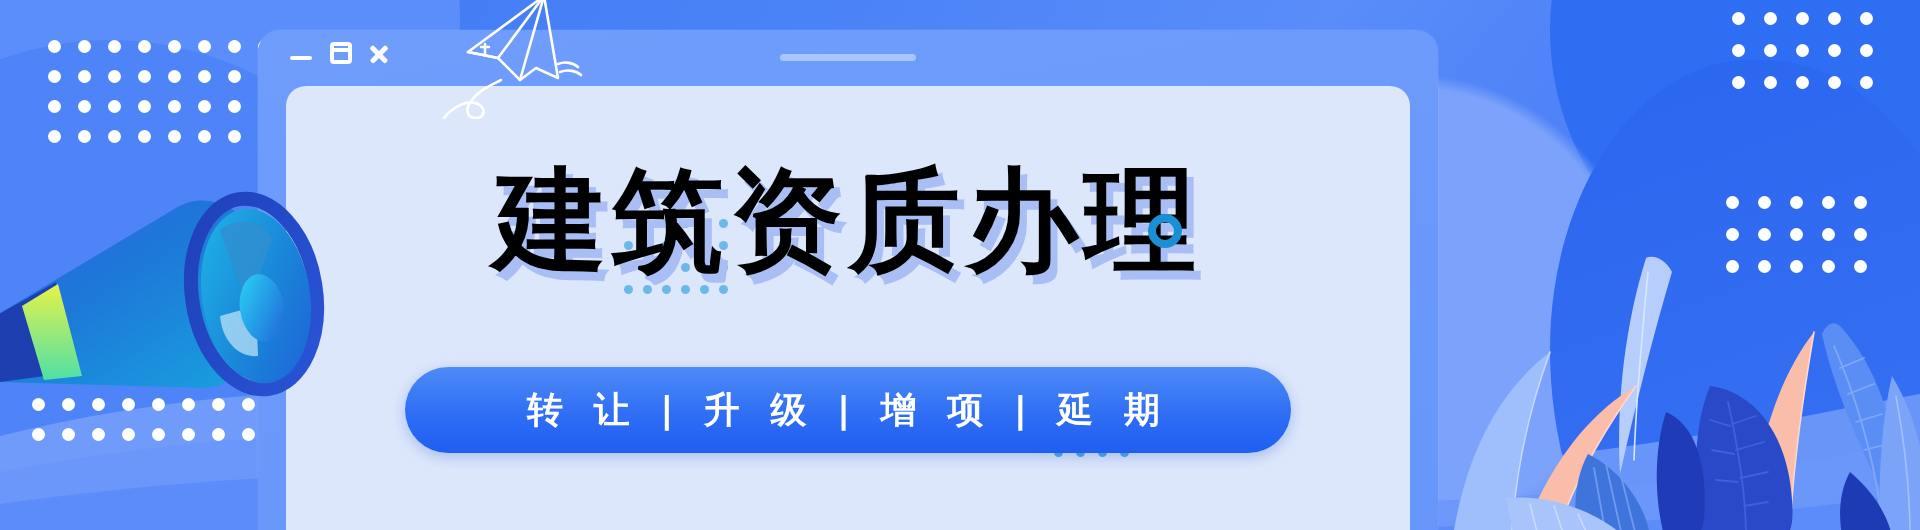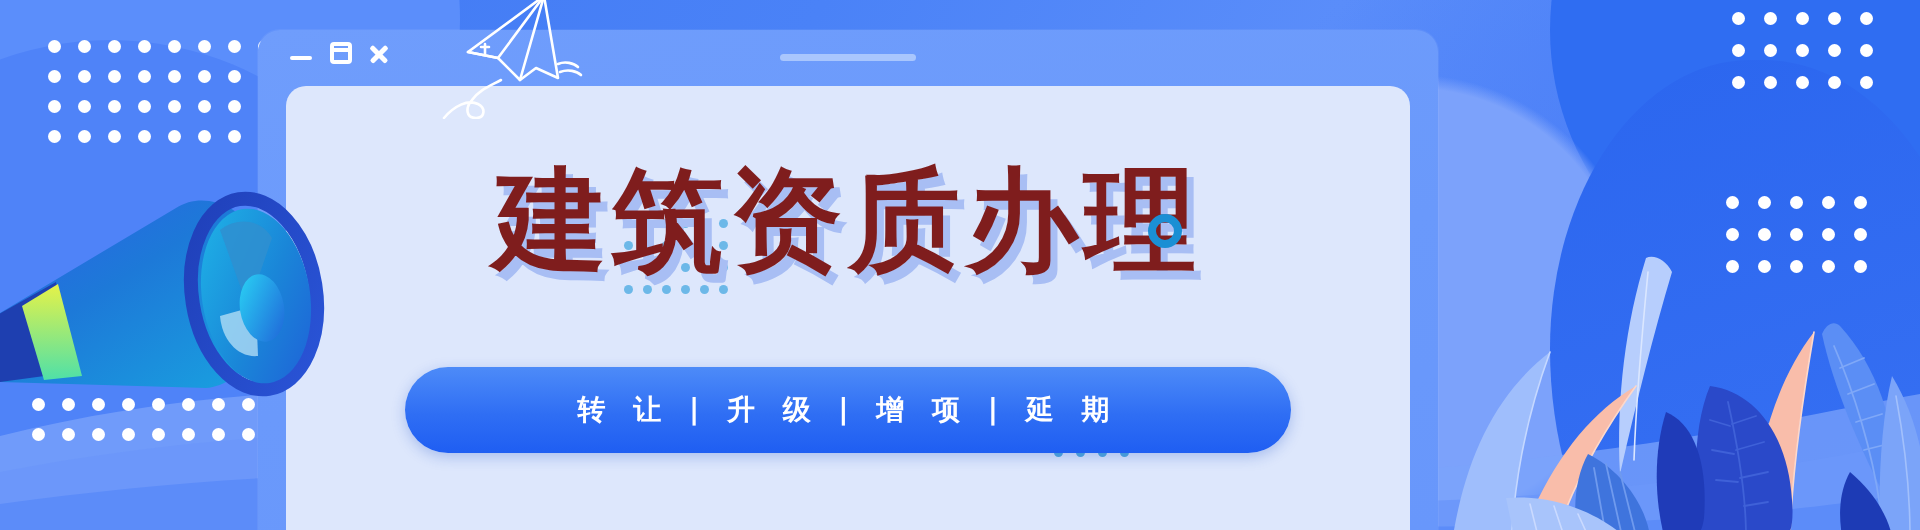--- a/index.html
+++ b/index.html
@@ -121,40 +121,40 @@
   
   .title-wrap {
     position:absolute; left:0; top:68px; width:100%;
     text-align:center;
   }
   .title {
     display:inline-block; position:relative;
     font-size:112px; line-height:1.18;
     font-weight:bold;
     letter-spacing:6px;
-    color:#7f1d1d;
+    color:#000000;
     font-family:"DejaVu Sans","Liberation Sans",sans-serif;
     text-shadow:
       7px 9px 0 #a8bef4;
   }
 
   
   .pill {
     position:absolute;
     left:50%; transform:translateX(-50%);
     top:281px;
     width:886px; height:86px;
     border-radius:43px;
     background:linear-gradient(180deg, #4d8bf8 0%, #2f6ef4 55%, #1f5ef2 100%);
     box-shadow:0 4px 14px rgba(30,80,200,0.28);
     display:flex; align-items:center; justify-content:center;
   }
   .pill-text {
     color:#ffffff;
-    font-size:28px;
+    font-size:36px;
     font-weight:bold;
     letter-spacing:9px;
     font-family:"DejaVu Sans","Liberation Sans",sans-serif;
     white-space:nowrap;
   }
 
   
   .ring { position:absolute; border-radius:50%; }
   .ring-left {
     left:352px; top:316px; width:38px; height:38px;

